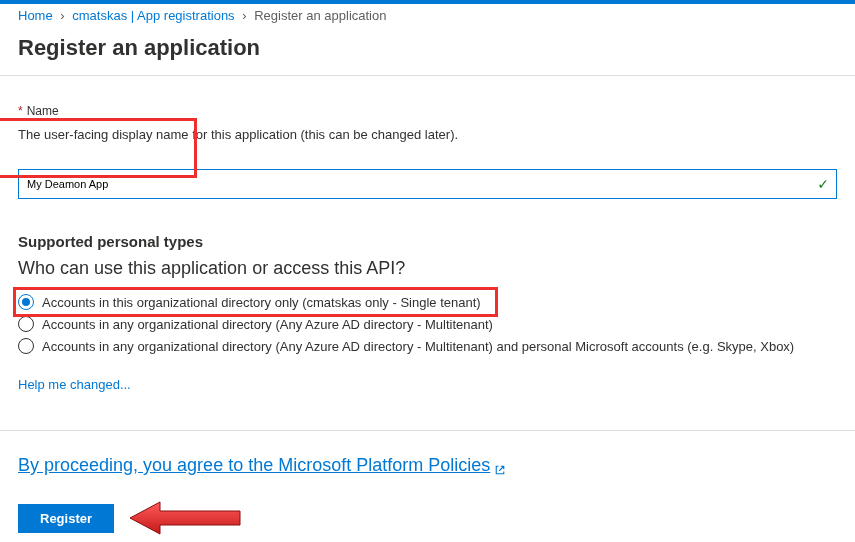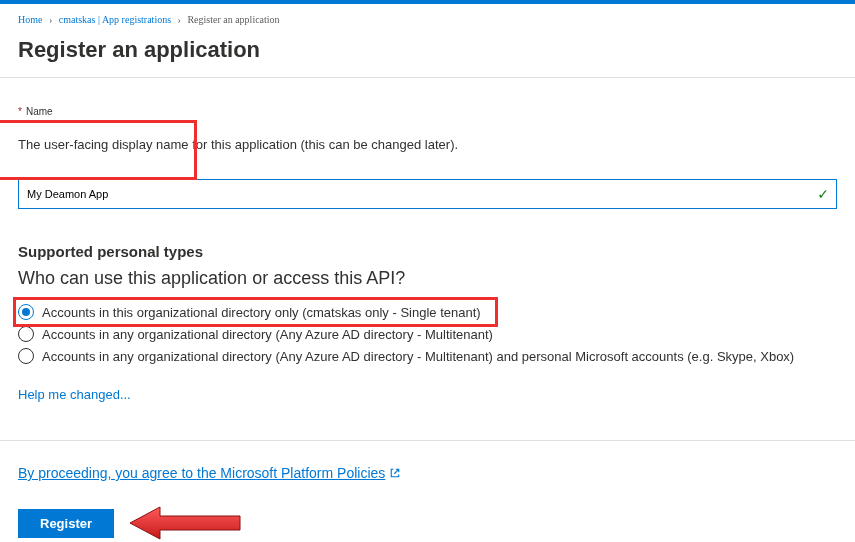--- a/index.html
+++ b/index.html
@@ -5,36 +5,35 @@
   * { box-sizing: border-box; margin: 0; padding: 0; }
   body {
     font-family: "Segoe UI", Tahoma, sans-serif;
     font-size: 13px;
     color: #323130;
     background: #fff;
     width: 855px;
   }
   .topbar { height: 4px; background: #0078d4; }
   .breadcrumb {
-    padding: 10px 18px 4px 18px;
-    font-size: 10px;
+    padding: 4px 18px 4px 18px;
+    font-size: 13px;
     color: #605e5c;
-    font-family: Liberation Serif, serif;
   }
   .breadcrumb a { color: #0078d4; text-decoration: none; }
   .breadcrumb .sep { color: #605e5c; padding: 0 4px; }
   .breadcrumb .current { color: #605e5c; }
   h1.page-title {
     font-size: 22px;
     font-weight: 600;
     padding: 8px 18px 14px 18px;
   }
   .divider { border-bottom: 1px solid #e1dfdd; }
   .content { padding: 28px 18px 10px 18px; }
-  .field-label { font-size: 10px; margin-bottom: 20px; }
+  .field-label { font-size: 12px; margin-bottom: 9px; }
   .req { color: #a4262c; margin-right: 4px; }
   .field-help { font-size: 13px; color: #323130; margin-bottom: 27px; }
   .input-wrap {
     position: relative;
     margin-bottom: 34px;
   }
   .input-wrap input {
     width: 100%;
     height: 30px;
     border: 1px solid #0078d4;
@@ -77,21 +76,21 @@
   .radio.checked::after {
     content: "";
     width: 8px; height: 8px;
     border-radius: 50%;
     background: #0078d4;
   }
   .link { color: #0078d4; text-decoration: none; font-size: 13px; display: inline-block; }
   .help-link { margin-top: 20px; }
   .footer-sep { border-top: 1px solid #e1dfdd; margin-top: 28px; }
   .footer { padding: 24px 18px 18px 18px; }
-  .policies { color: #0078d4; font-size: 14px; margin-bottom: 22px; display: inline-flex; align-items: center; gap: 4px; }
+  .policies { color: #0078d4; font-size: 18px; margin-bottom: 22px; display: inline-flex; align-items: flex-end; gap: 4px; }
   .ext-icon { width: 12px; height: 12px; }
   .register-row { display: flex; align-items: center; gap: 16px; }
   button.primary {
     background: #0078d4;
     color: #fff;
     border: none;
     font-size: 13px;
     font-weight: 600;
     padding: 7px 22px;
     cursor: pointer;

